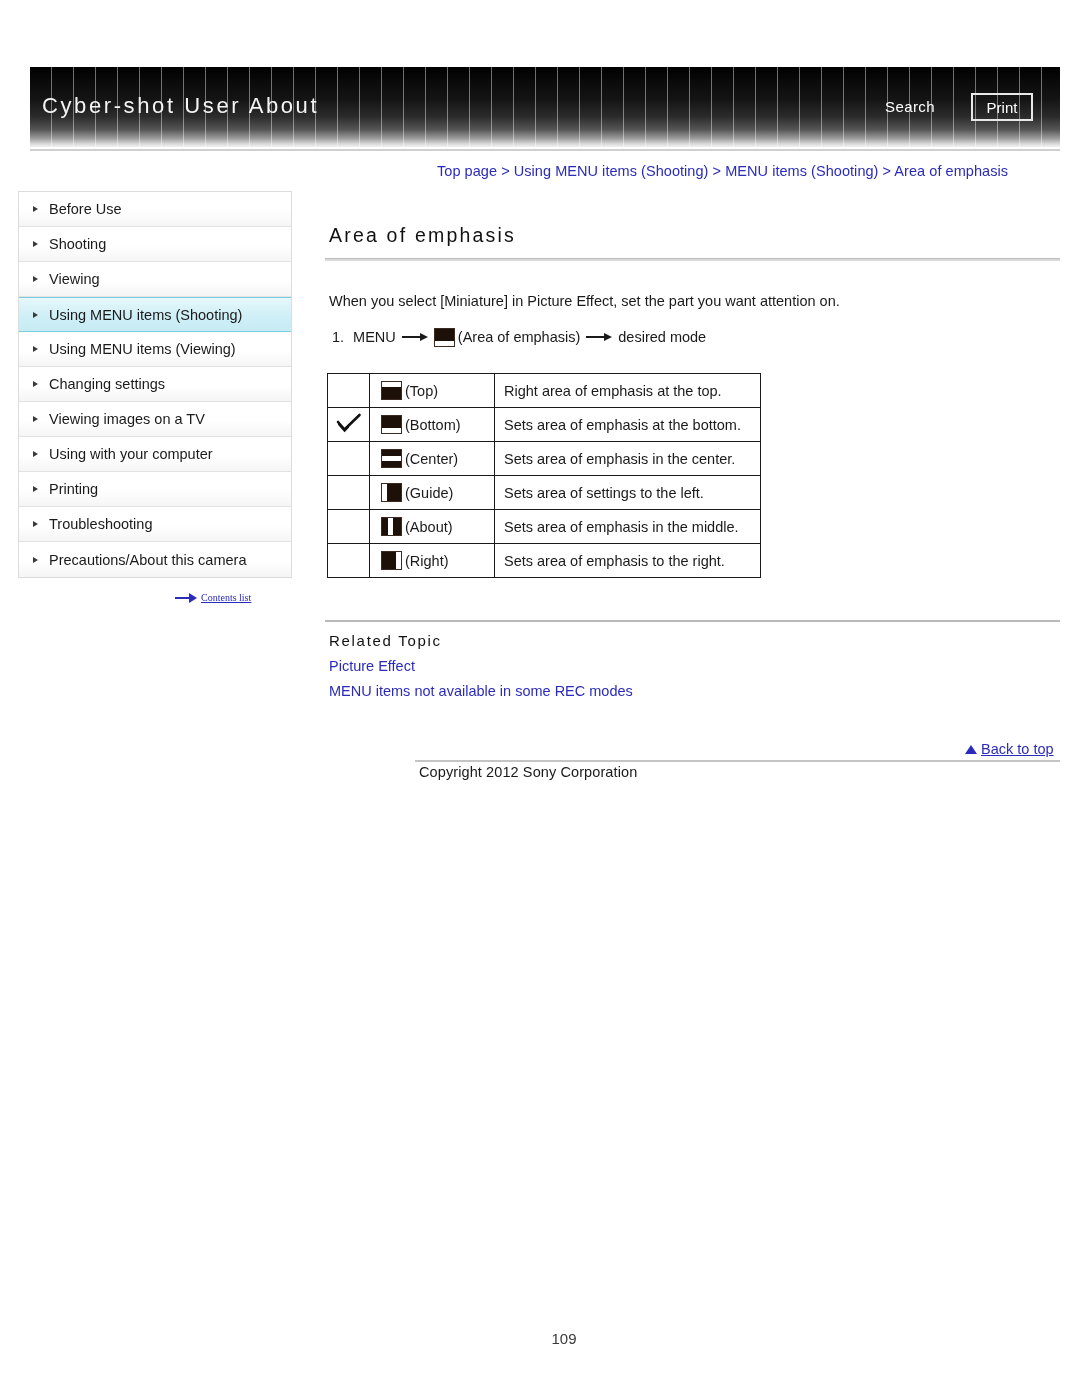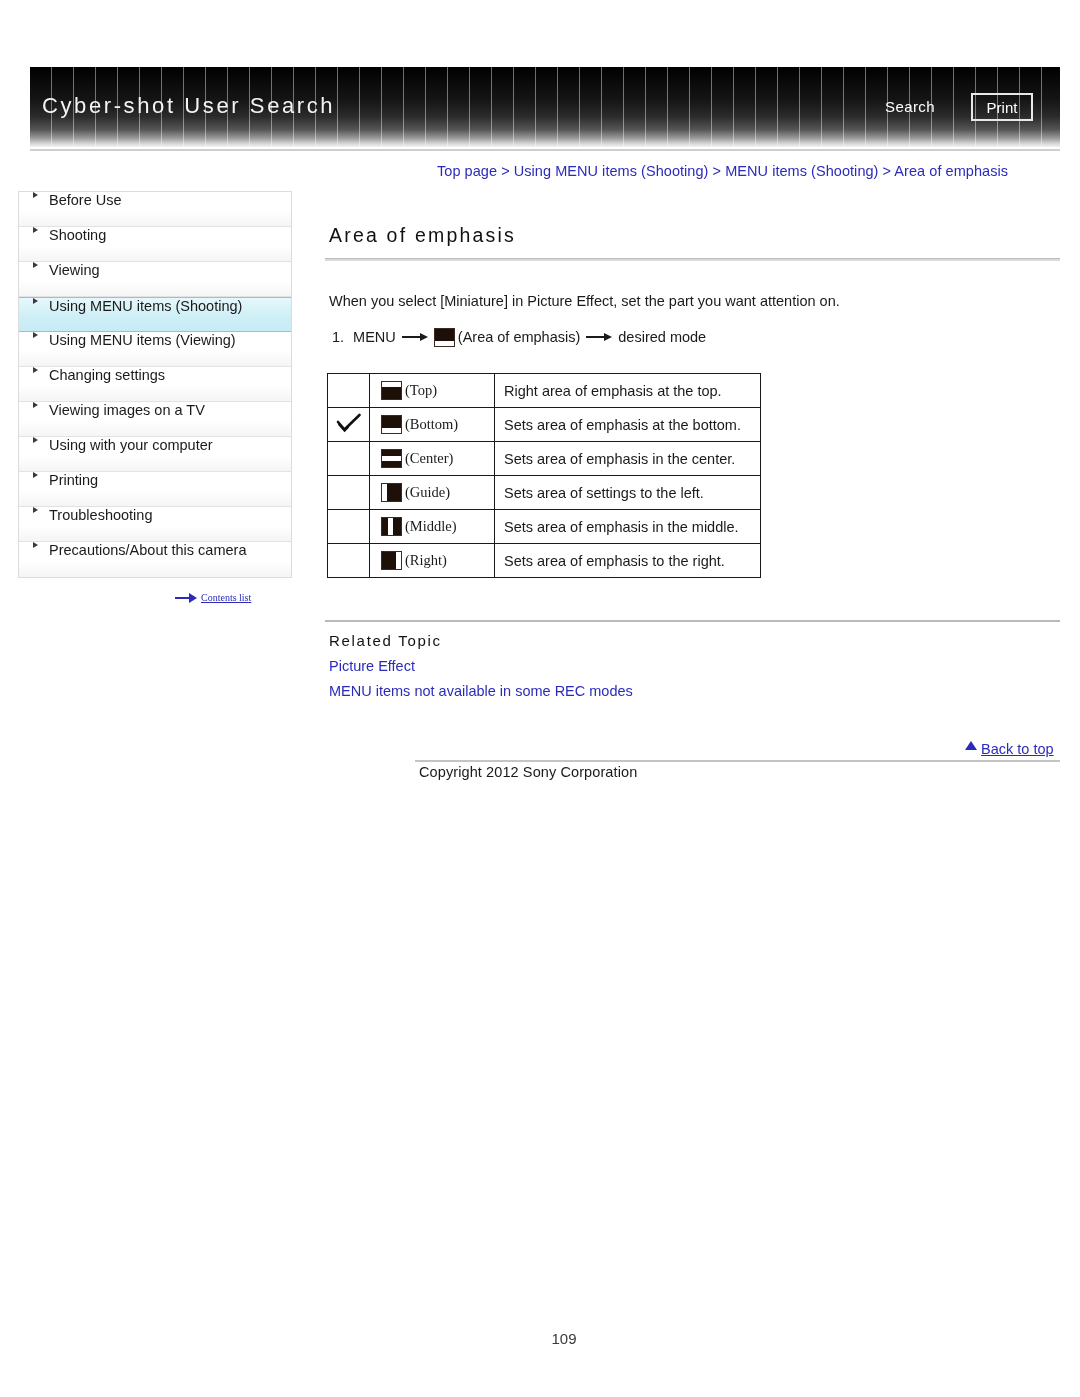--- a/index.html
+++ b/index.html
@@ -112,21 +112,21 @@
     border: 1px solid #dcdcdc;
     box-sizing: border-box;
   }
   .side-item {
     position: relative;
     height: 35px;
     box-sizing: border-box;
     border-bottom: 1px solid #e2e2e2;
     background: linear-gradient(to bottom, #ffffff 0%, #ffffff 55%, #f5f5f5 100%);
     display: flex;
-    align-items: flex-start;
+    align-items: center;
     padding-left: 14px;
     font-size: 14.5px;
     color: #1a1a1a;
     white-space: nowrap;
   }
   .side-item:last-child { border-bottom: none; }
   .side-item.active {
     background: linear-gradient(to bottom, #e6f8fb 0%, #cfeff6 55%, #c7ebf4 100%);
     border-top: 1px solid #79cfe0;
     border-bottom: 1px solid #79cfe0;
@@ -272,21 +272,21 @@
   }
   .emph-table td {
     border: 1.4px solid #1a1a1a;
     height: 33px;
     font-size: 14.5px;
     color: #1a1a1a;
     padding: 0;
     vertical-align: middle;
   }
   .col-check { width: 41px; text-align: center; }
-  .col-mode  { width: 113px; padding-left: 11px !important; font-family: Liberation Serif, serif; }
+  .col-mode  { width: 113px; padding-left: 11px !important; }
   .col-desc  { width: 256px; padding-left: 9px !important; white-space: nowrap; }
   .mode-cell {
     display: flex;
     align-items: center;
     gap: 3px;
     white-space: nowrap;
   }
   .check-icon {
     display: inline-block;
     width: 26px;
@@ -316,20 +316,21 @@
   }
 
   
   .back-to-top {
     position: absolute;
     left: 965px;
     top: 741px;
     font-size: 14.5px;
     color: #2b2bbb;
     display: flex;
+    align-items: center;
     white-space: nowrap;
   }
   .tri-up-icon {
     display: inline-block;
     width: 0; height: 0;
     border-left: 6px solid transparent;
     border-right: 6px solid transparent;
     border-bottom: 9px solid #2b2bbb;
     margin-right: 4px;
   }
@@ -358,21 +359,21 @@
     font-size: 15px;
     color: #3a3a3a;
     padding-left: 48px;
   }
 </style>
 </head>
 <body>
 
 <div class="header-banner">
   <div class="header-stripes"></div>
-  <div class="header-title">Cyber-shot User Search</div>
+  <div class="header-title">Cyber-shot User About</div>
   <div class="header-search">Search</div>
   <div class="header-print">Print</div>
 </div>
 <div class="header-underline"></div>
 
 <div class="breadcrumb">Top page &gt; Using MENU items (Shooting) &gt; MENU items (Shooting) &gt; Area of emphasis</div>
 
 <nav class="sidebar">
   <div class="side-item">
     <span class="side-arrow"></span>
@@ -501,21 +502,21 @@
         </td>
         <td class="col-desc">Sets area of settings to the left.</td>
       </tr>
       <tr>
         <td class="col-check"></td>
         <td class="col-mode">
           <span class="mode-cell">
             <span class="emph-icon emph-middle">
                 <span class="band"></span>
               </span>
-            <span>(Middle)</span>
+            <span>(About)</span>
           </span>
         </td>
         <td class="col-desc">Sets area of emphasis in the middle.</td>
       </tr>
       <tr>
         <td class="col-check"></td>
         <td class="col-mode">
           <span class="mode-cell">
             <span class="emph-icon emph-right">
                 <span class="band"></span>

